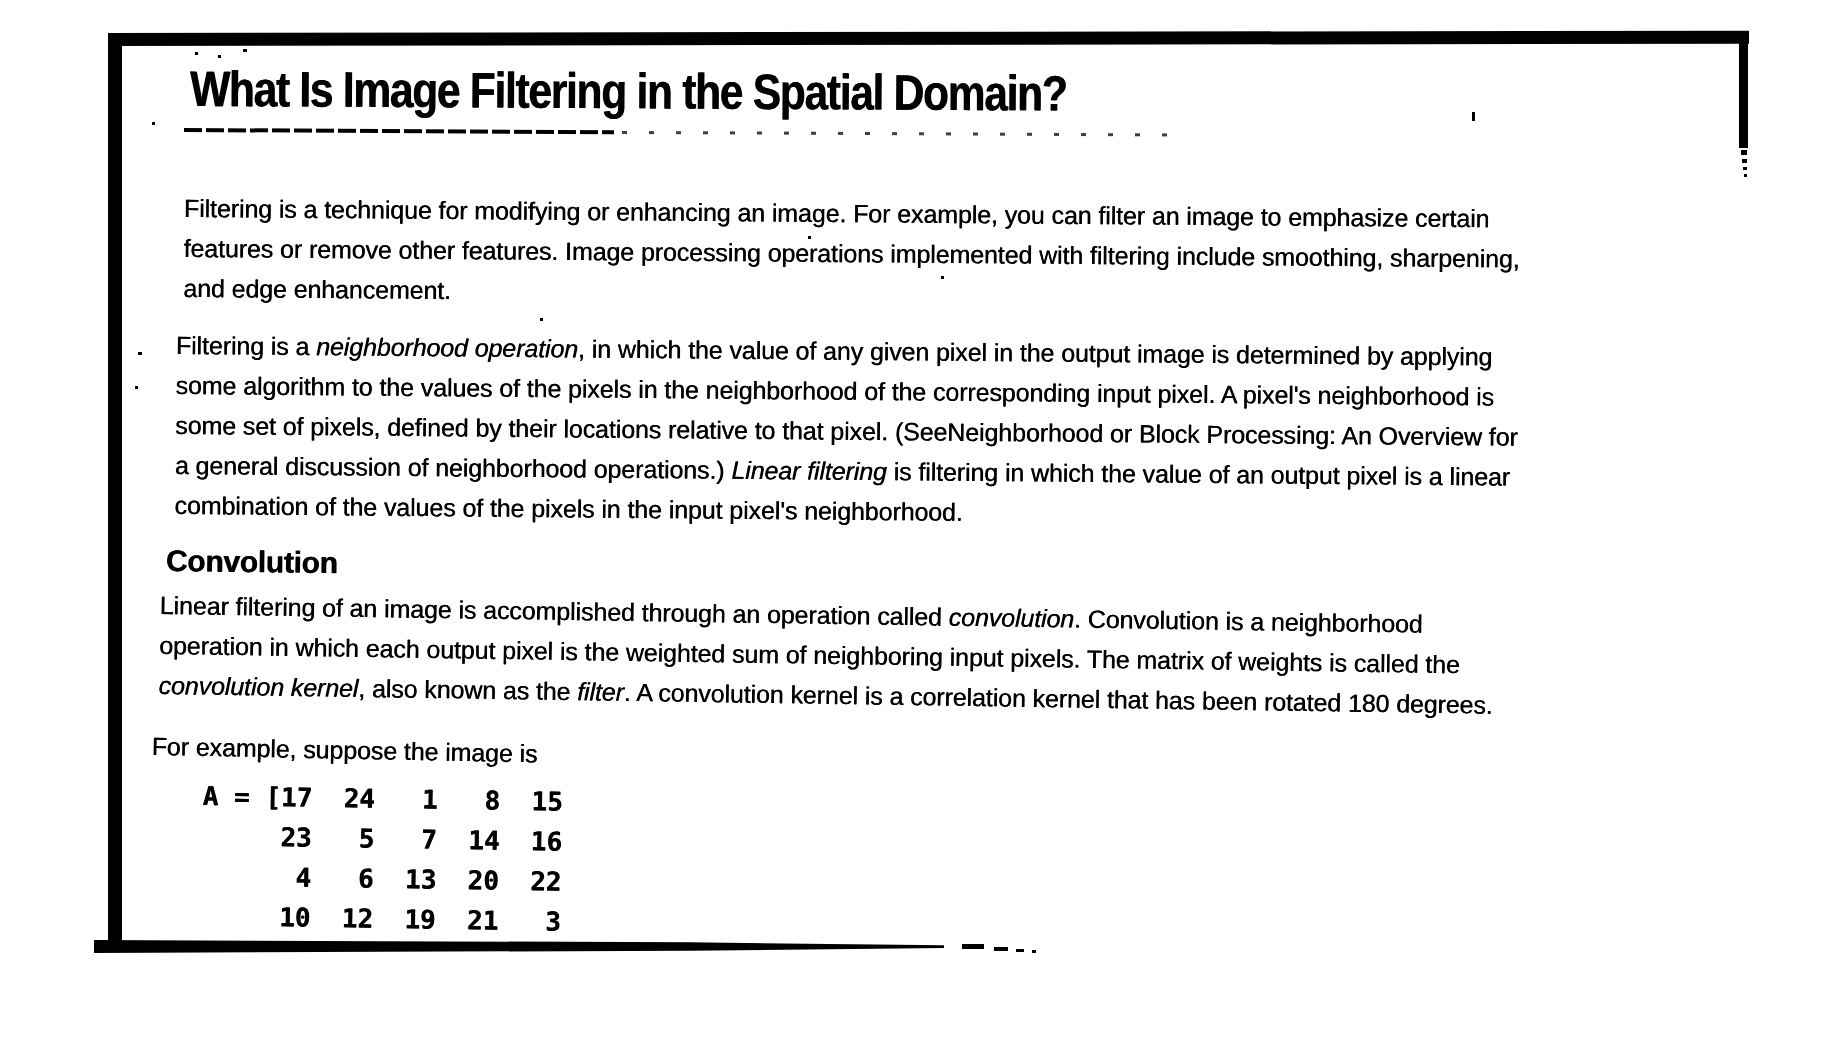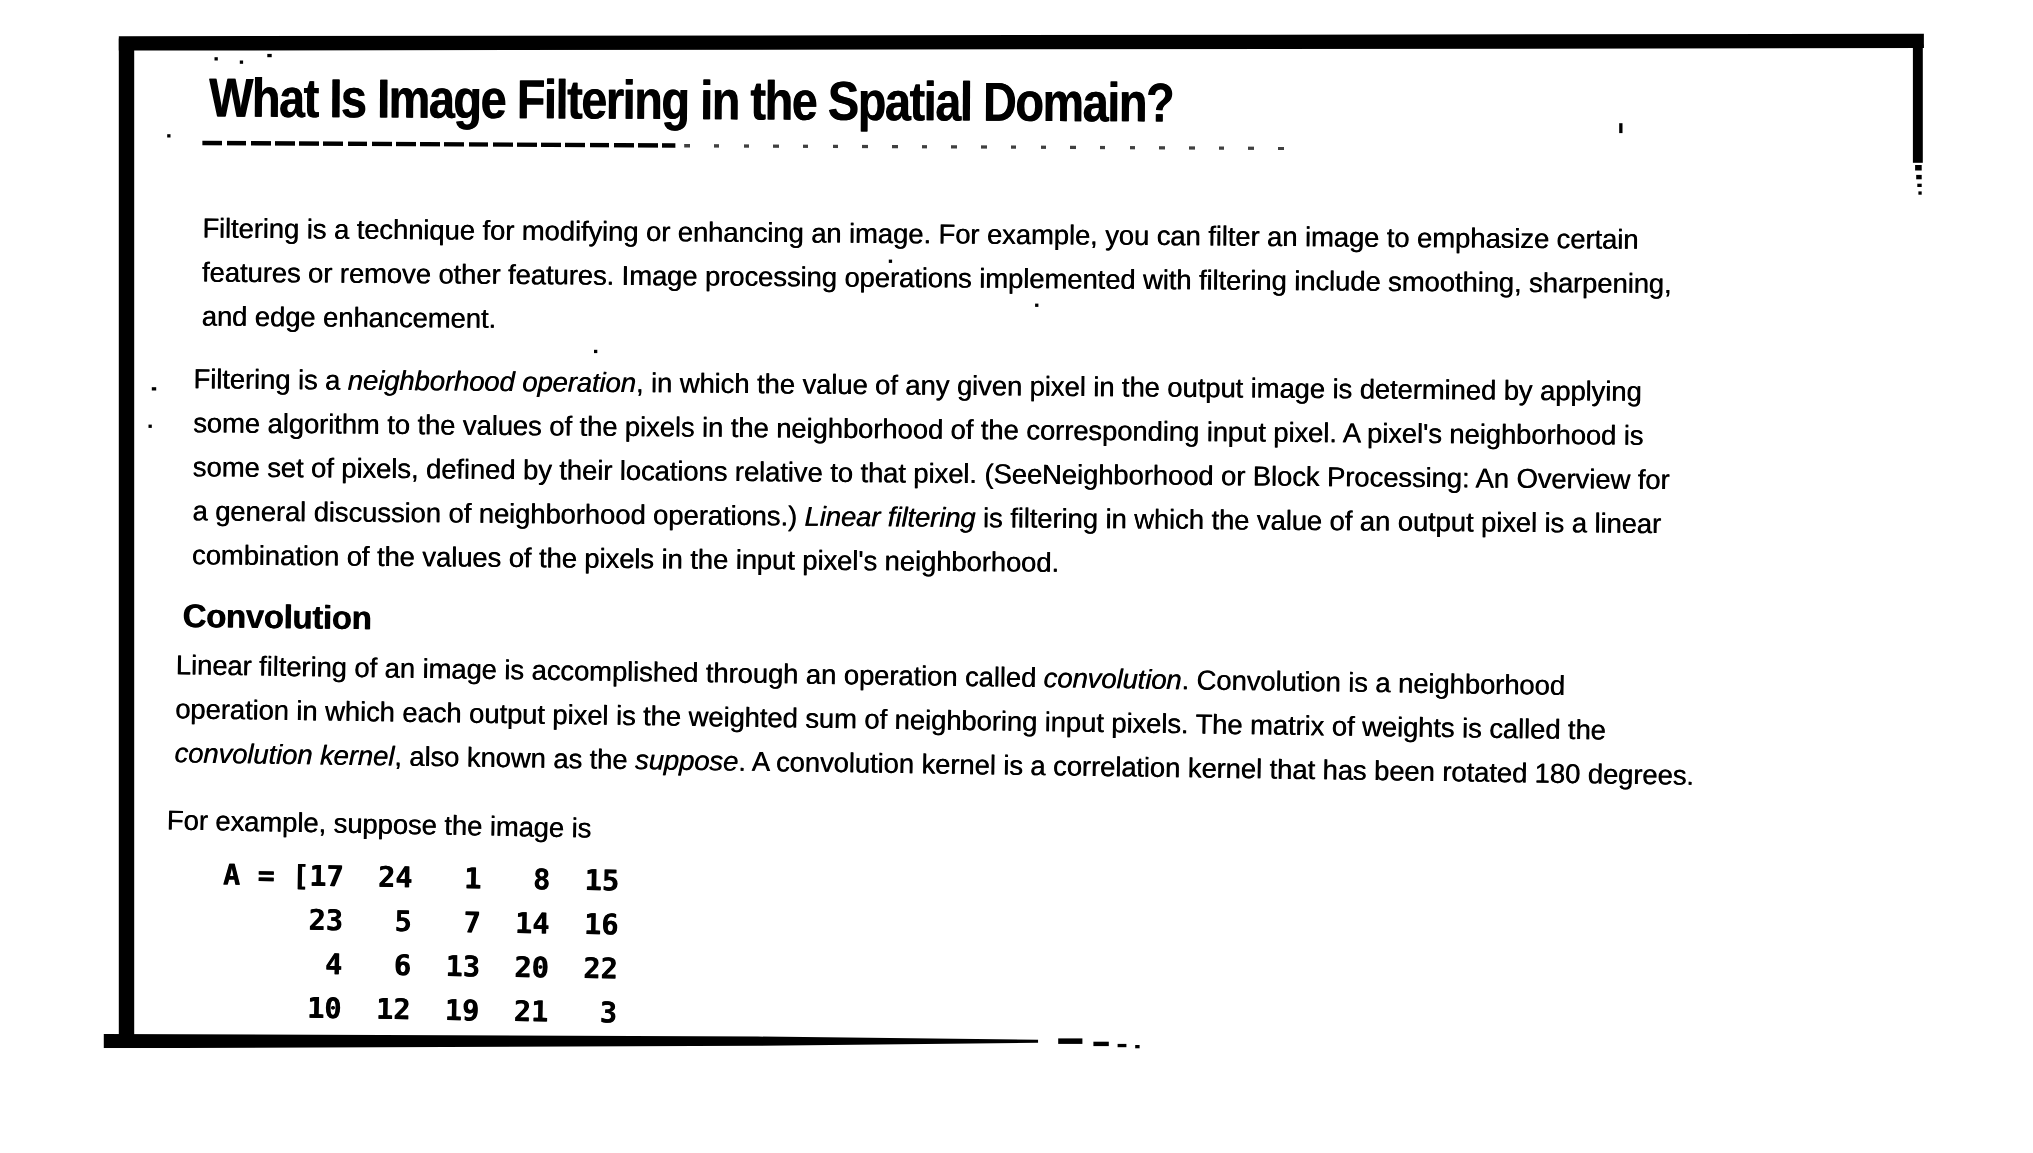--- a/index.html
+++ b/index.html
@@ -108,21 +108,21 @@
       <div class="line"><span>some algorithm to the values of the pixels in the neighborhood of the corresponding input pixel. A pixel's neighborhood is</span></div>
       <div class="line"><span>some set of pixels, defined by their locations relative to that pixel. (SeeNeighborhood or Block Processing: An Overview for</span></div>
       <div class="line"><span>a general discussion of neighborhood operations.) </span><span class="it">Linear filtering</span><span> is filtering in which the value of an output pixel is a linear</span></div>
       <div class="line"><span>combination of the values of the pixels in the input pixel's neighborhood.</span></div>
     </div>
 
   <h2 class="subheading">Convolution</h2>
   <div class="para" id="p3">
       <div class="line"><span>Linear filtering of an image is accomplished through an operation called </span><span class="it">convolution</span><span>. Convolution is a neighborhood</span></div>
       <div class="line"><span>operation in which each output pixel is the weighted sum of neighboring input pixels. The matrix of weights is called the</span></div>
-      <div class="line"><span class="it">convolution kernel</span><span>, also known as the </span><span class="it">suppose</span><span>. A convolution kernel is a correlation kernel that has been rotated 180 degrees.</span></div>
+      <div class="line"><span class="it">convolution kernel</span><span>, also known as the </span><span class="it">filter</span><span>. A convolution kernel is a correlation kernel that has been rotated 180 degrees.</span></div>
     </div>
 
   <div class="para" id="p4">For example, suppose the image is</div>
 
   <div class="matrix"><div class="line"><span>A = [17  24   1   8  15</span></div><div class="line"><span>     23   5   7  14  16</span></div><div class="line"><span>      4   6  13  20  22</span></div><div class="line"><span>     10  12  19  21   3</span></div></div>
 
   <div class="speck" style="left:195px; top:52px; width:3px; height:3px;"></div>
   <div class="speck" style="left:218px; top:55px; width:3px; height:3px;"></div>
   <div class="speck" style="left:243px; top:49px; width:4px; height:3px;"></div>
   <div class="speck" style="left:152px; top:122px; width:3px; height:3px;"></div>

